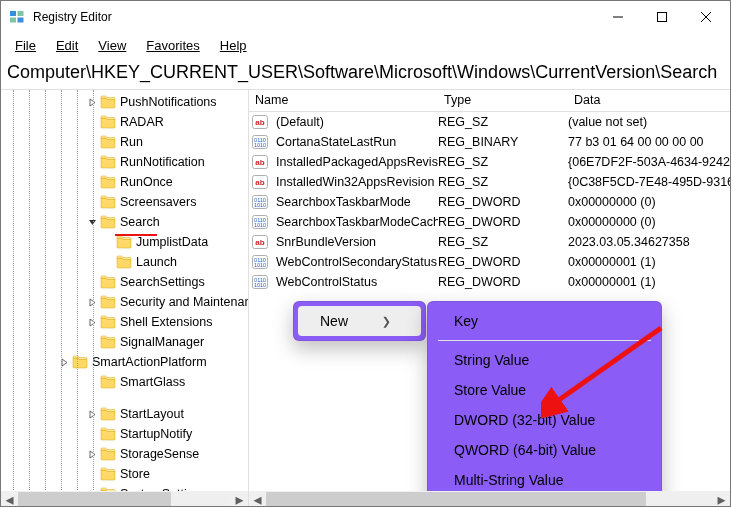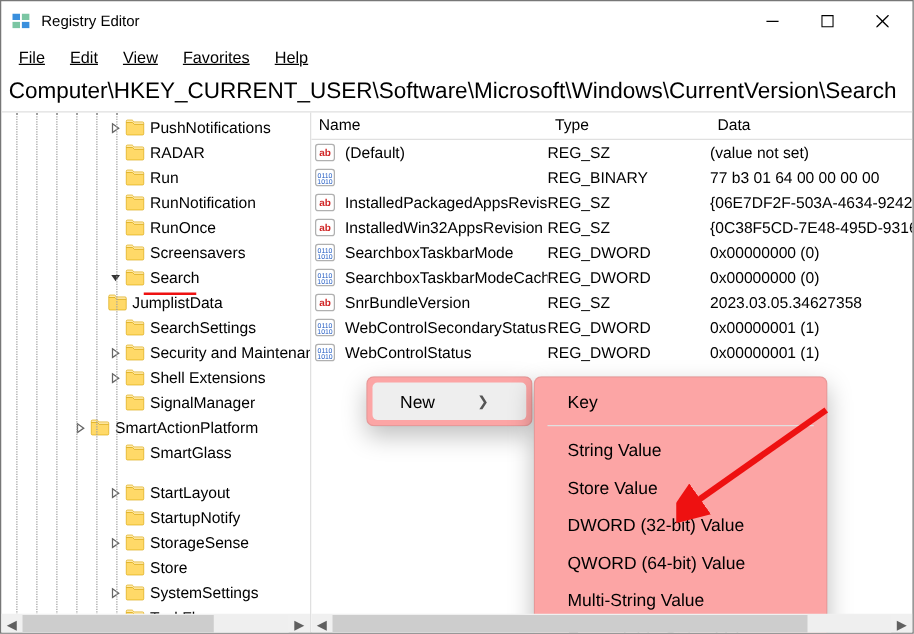--- a/index.html
+++ b/index.html
@@ -26,21 +26,21 @@
   .sb-arrow { width: 17px; height: 17px; display:flex;align-items:center;justify-content:center;color:#606060; }
   .list-pane { flex: 1; position: relative; overflow: hidden; }
   .list-header { display: flex; height: 22px; border-bottom: 1px solid #e0e0e0; font-size: 12.5px; }
   .lh { padding: 3px 6px; border-right: 1px solid transparent; }
   .list-body { position: relative; }
   .row { display: flex; align-items: center; height: 20px; font-size: 12.5px; }
   .row .icn { width: 20px; height: 16px; margin: 0 4px 0 3px; flex-shrink:0; }
   .cell-name { display:flex; align-items:center; width: 189px; overflow:hidden; white-space:nowrap; }
   .cell-type { width: 130px; }
   .cell-data { flex: 1; overflow:hidden; white-space:nowrap; }
-  .ctx-menu { position:absolute; background:#fca5a5; border:1px solid rgba(0,0,0,.08); border-radius:6px; box-shadow: 0 8px 20px rgba(0,0,0,.25); padding: 4px; font-size:14px; }
+  .ctx-menu { position:absolute; background:#8b5cf6; border:1px solid rgba(0,0,0,.08); border-radius:6px; box-shadow: 0 8px 20px rgba(0,0,0,.25); padding: 4px; font-size:14px; }
   .ctx-item { padding: 7px 30px 7px 22px; border-radius:4px; display:flex; align-items:center; justify-content:space-between; }
   .ctx-item.hl { background:#eeeeee; }
   .ctx-sep { height:1px; background:#e0e0e0; margin:4px 6px; }
   .arrow-annot { position:absolute; pointer-events:none; }
   .folder svg, .title-icon svg { display:block; }
 </style>
 </head>
 <body>
 
 <div class="titlebar">
@@ -163,29 +163,39 @@
               </svg>
             </span>
             <span class="folder">
               <svg width="16" height="14" viewBox="0 0 16 14">
                 <path d="M1,3 L6,3 L7.5,4.5 L15,4.5 L15,12 Q15,13 14,13 L2,13 Q1,13 1,12 Z" fill="#ffd968" stroke="#d9a400" stroke-width="0.5"></path>
                 <path d="M1,3 L1,2 Q1,1 2,1 L5.5,1 Q6,1 6.4,1.5 L7,2.5 L14,2.5 Q15,2.5 15,3.5 L15,4.5 L7.5,4.5 L6,3 Z" fill="#ffe9a8" stroke="#d9a400" stroke-width="0.5"></path>
               </svg>
             </span>
             <span>Search</span>
           </div>
-          <div class="tnode" style=" justify-content: center;">
+          <div class="tnode" style="padding-left: 100px;">
             <span class="exp"></span>
             <span class="folder">
               <svg width="16" height="14" viewBox="0 0 16 14">
                 <path d="M1,3 L6,3 L7.5,4.5 L15,4.5 L15,12 Q15,13 14,13 L2,13 Q1,13 1,12 Z" fill="#ffd968" stroke="#d9a400" stroke-width="0.5"></path>
                 <path d="M1,3 L1,2 Q1,1 2,1 L5.5,1 Q6,1 6.4,1.5 L7,2.5 L14,2.5 Q15,2.5 15,3.5 L15,4.5 L7.5,4.5 L6,3 Z" fill="#ffe9a8" stroke="#d9a400" stroke-width="0.5"></path>
               </svg>
             </span>
             <span>JumplistData</span>
+          </div>
+          <div class="tnode" style="padding-left: 100px;">
+            <span class="exp"></span>
+            <span class="folder">
+              <svg width="16" height="14" viewBox="0 0 16 14">
+                <path d="M1,3 L6,3 L7.5,4.5 L15,4.5 L15,12 Q15,13 14,13 L2,13 Q1,13 1,12 Z" fill="#ffd968" stroke="#d9a400" stroke-width="0.5"></path>
+                <path d="M1,3 L1,2 Q1,1 2,1 L5.5,1 Q6,1 6.4,1.5 L7,2.5 L14,2.5 Q15,2.5 15,3.5 L15,4.5 L7.5,4.5 L6,3 Z" fill="#ffe9a8" stroke="#d9a400" stroke-width="0.5"></path>
+              </svg>
+            </span>
+            <span>Launch</span>
           </div>
           <div class="tnode" style="padding-left: 84px;">
             <span class="exp"></span>
             <span class="folder">
               <svg width="16" height="14" viewBox="0 0 16 14">
                 <path d="M1,3 L6,3 L7.5,4.5 L15,4.5 L15,12 Q15,13 14,13 L2,13 Q1,13 1,12 Z" fill="#ffd968" stroke="#d9a400" stroke-width="0.5"></path>
                 <path d="M1,3 L1,2 Q1,1 2,1 L5.5,1 Q6,1 6.4,1.5 L7,2.5 L14,2.5 Q15,2.5 15,3.5 L15,4.5 L7.5,4.5 L6,3 Z" fill="#ffe9a8" stroke="#d9a400" stroke-width="0.5"></path>
               </svg>
             </span>
             <span>SearchSettings</span>
@@ -357,20 +367,21 @@
           <div class="cell-type">REG_SZ</div>
           <div class="cell-data">(value not set)</div>
         </div>
         <div class="row">
           <div class="cell-name">
             <span class="icn"><svg width="16" height="16" viewBox="0 0 16 16">
                 <rect x="0.5" y="1.5" width="15" height="13" rx="2" fill="#fff" stroke="#b0b0b0"></rect>
                 <text x="8" y="8" text-anchor="middle" font-size="5.5" fill="#2860c5">0110</text>
                 <text x="8" y="13" text-anchor="middle" font-size="5.5" fill="#2860c5">1010</text>
               </svg></span>
+            <span>CortanaStateLastRun</span>
           </div>
           <div class="cell-type">REG_BINARY</div>
           <div class="cell-data">77 b3 01 64 00 00 00 00</div>
         </div>
         <div class="row">
           <div class="cell-name">
             <span class="icn"><svg width="16" height="16" viewBox="0 0 16 16">
                 <rect x="0.5" y="1.5" width="15" height="13" rx="2" fill="#fff" stroke="#b0b0b0"></rect>
                 <text x="8" y="11" text-anchor="middle" font-size="8" font-weight="bold" fill="#d02525">ab</text>
               </svg></span>

